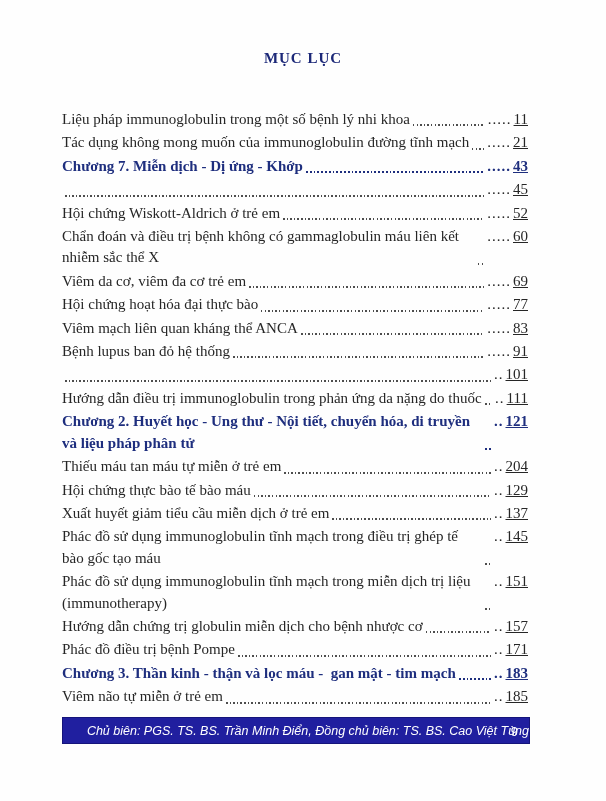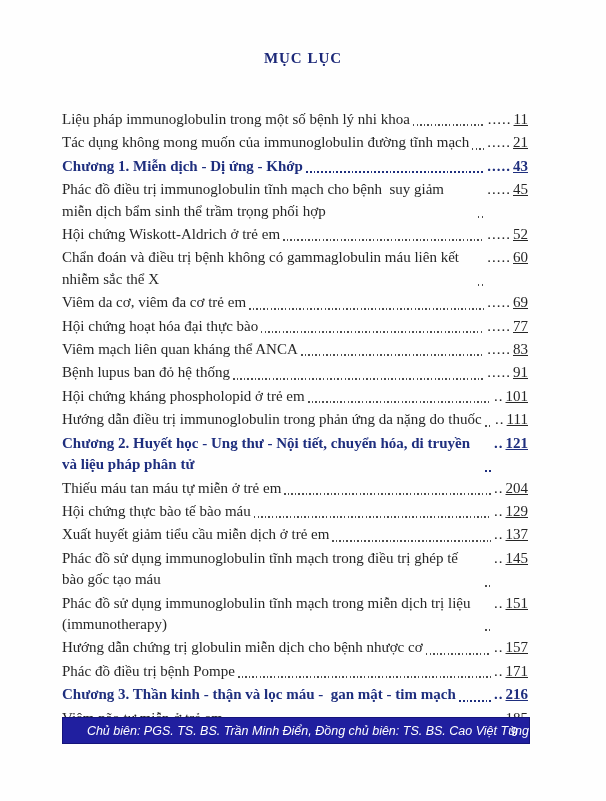--- a/index.html
+++ b/index.html
@@ -110,27 +110,26 @@
     <span class="prefix">.....</span>
     <span class="page-num">11</span>
   </div>
       <div class="entry">
     <span class="entry-text">Tác dụng không mong muốn của immunoglobulin đường tĩnh mạch</span>
     <span class="leader"></span>
     <span class="prefix">.....</span>
     <span class="page-num">21</span>
   </div>
       <div class="entry chapter">
-    <span class="entry-text">Chương 1. Miễn dịch - Dị ứng - Khớp</span>
+    <span class="entry-text">Chương 7. Miễn dịch - Dị ứng - Khớp</span>
     <span class="leader"></span>
     <span class="prefix">.....</span>
     <span class="page-num">43</span>
   </div>
       <div class="entry">
-    <span class="entry-text">Phác đồ điều trị immunoglobulin tĩnh mạch cho bệnh  suy giảm miễn dịch bẩm sinh thể trầm trọng phối hợp</span>
     <span class="leader"></span>
     <span class="prefix">.....</span>
     <span class="page-num">45</span>
   </div>
       <div class="entry">
     <span class="entry-text">Hội chứng Wiskott-Aldrich ở trẻ em</span>
     <span class="leader"></span>
     <span class="prefix">.....</span>
     <span class="page-num">52</span>
   </div>
@@ -158,21 +157,20 @@
     <span class="prefix">.....</span>
     <span class="page-num">83</span>
   </div>
       <div class="entry">
     <span class="entry-text">Bệnh lupus ban đỏ hệ thống</span>
     <span class="leader"></span>
     <span class="prefix">.....</span>
     <span class="page-num">91</span>
   </div>
       <div class="entry">
-    <span class="entry-text">Hội chứng kháng phospholopid ở trẻ em</span>
     <span class="leader"></span>
     <span class="prefix">..</span>
     <span class="page-num">101</span>
   </div>
       <div class="entry">
     <span class="entry-text">Hướng dẫn điều trị immunoglobulin trong phản ứng da nặng do thuốc</span>
     <span class="leader"></span>
     <span class="prefix">..</span>
     <span class="page-num">111</span>
   </div>
@@ -221,21 +219,21 @@
       <div class="entry">
     <span class="entry-text">Phác đồ điều trị bệnh Pompe</span>
     <span class="leader"></span>
     <span class="prefix">..</span>
     <span class="page-num">171</span>
   </div>
       <div class="entry chapter">
     <span class="entry-text">Chương 3. Thần kinh - thận và lọc máu -  gan mật - tim mạch</span>
     <span class="leader"></span>
     <span class="prefix">..</span>
-    <span class="page-num">216</span>
+    <span class="page-num">183</span>
   </div>
       <div class="entry">
     <span class="entry-text">Viêm não tự miễn ở trẻ em</span>
     <span class="leader"></span>
     <span class="prefix">..</span>
     <span class="page-num">185</span>
   </div>
     </div>
 
   <div class="footer-bar">

